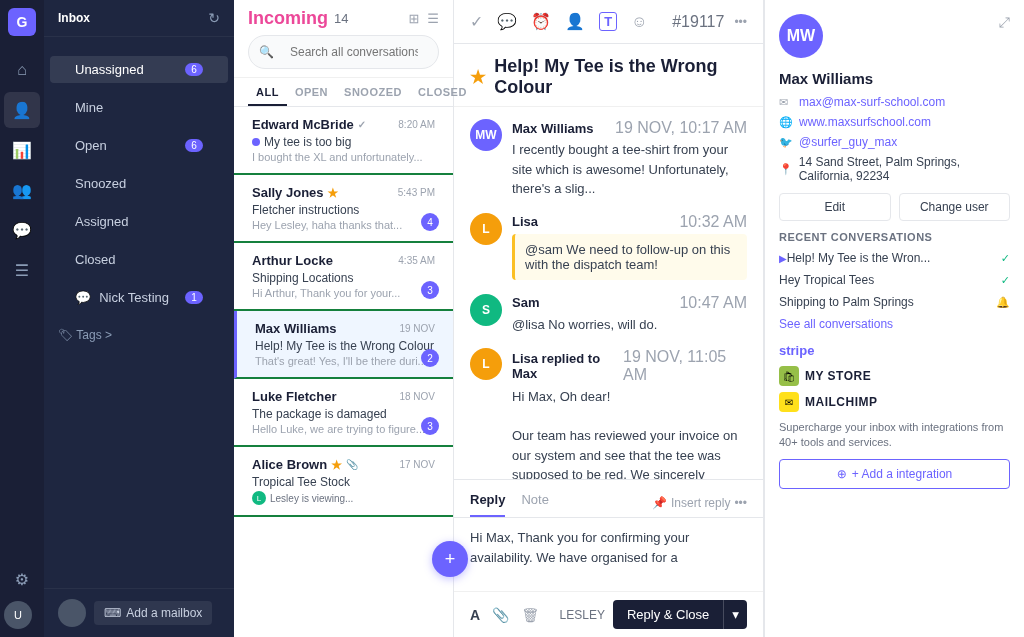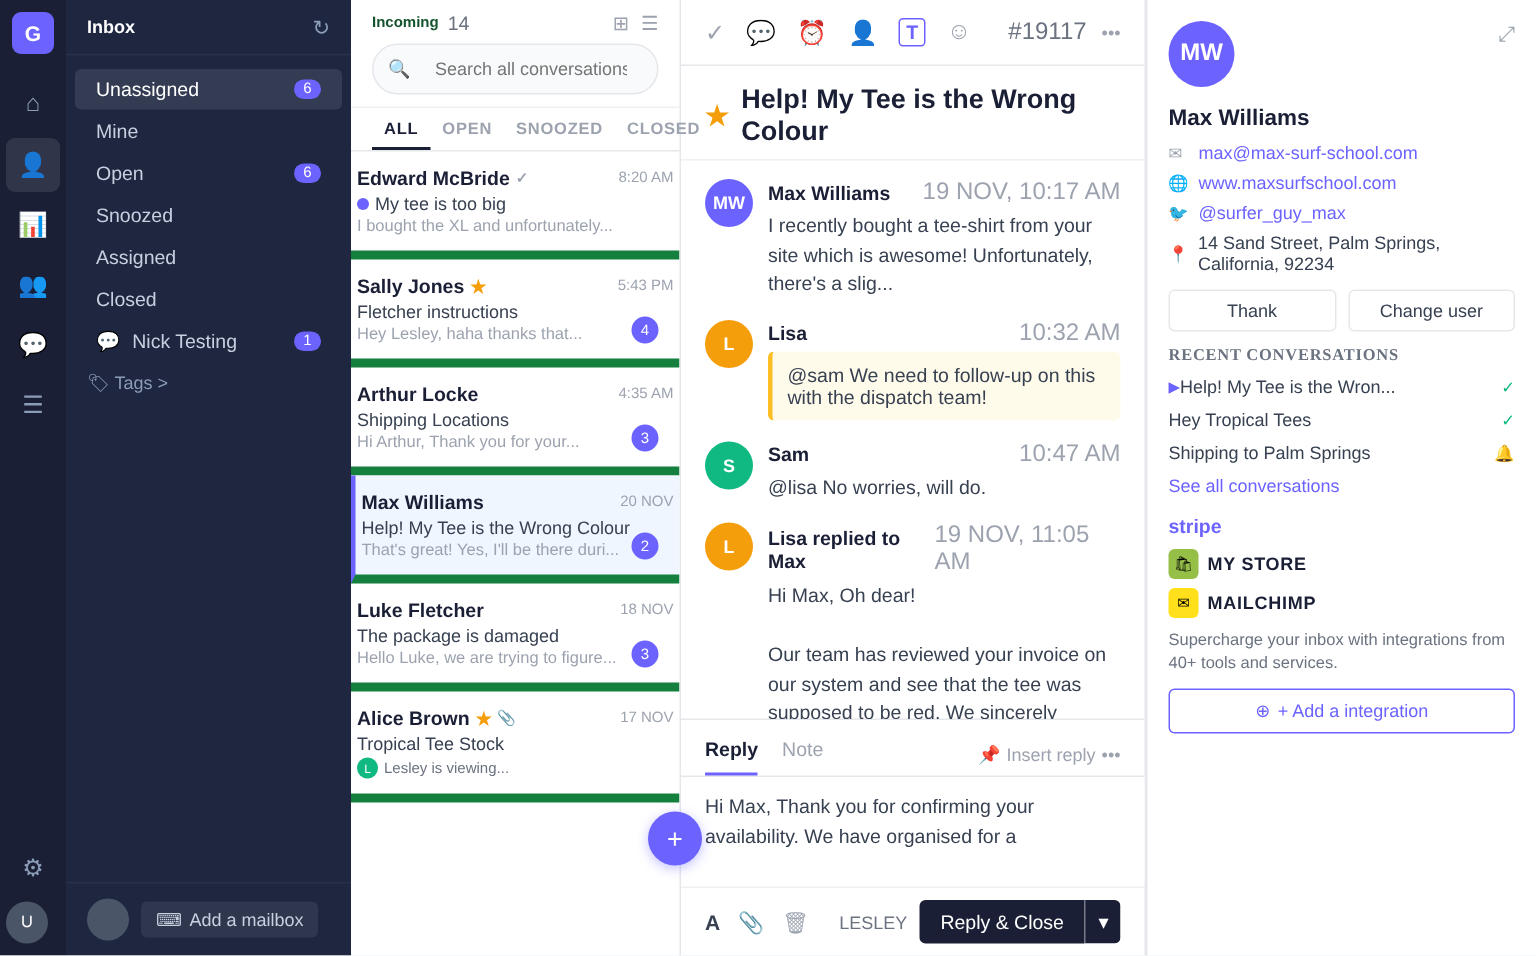--- a/index.html
+++ b/index.html
@@ -40,21 +40,21 @@
     .sidebar-header {
       padding: 10px 14px;
       display: flex; align-items: center; justify-content: space-between;
       border-bottom: 1px solid rgba(255,255,255,0.05);
     }
     .sidebar-title { color: white; font-size: 12px; font-weight: 600; }
     .sidebar-refresh { color: #8b9cb6; cursor: pointer; font-size: 14px; }
     .sidebar-items { padding: 8px 0; flex: 1; overflow-y: auto; }
     .sidebar-item {
       display: flex; align-items: center; justify-content: space-between;
-      padding: 6px 14px; cursor: pointer; border-radius: 4px; margin: 1px 6px;
+      padding: 6px 25px; cursor: pointer; border-radius: 4px; margin: 11px 6px;
     }
     .sidebar-item.active { background: rgba(255,255,255,0.1); }
     .sidebar-item-left { display: flex; align-items: center; gap: 8px; }
     .sidebar-item-label { font-size: 13px; }
     .sidebar-item.active .sidebar-item-label { color: white; font-weight: 500; }
     .sidebar-badge {
       background: #6c63ff; color: white; font-size: 10px;
       padding: 1px 6px; border-radius: 10px; min-width: 18px; text-align: center;
     }
     .sidebar-item-icon { font-size: 13px; color: #8b9cb6; }
@@ -87,21 +87,21 @@
       text-transform: uppercase; letter-spacing: 0.5px;
     }
     .inbox-tab.active { color: #1a1f36; border-bottom-color: #1a1f36; }
     .search-input {
       width: 100%; padding: 5px 10px; border: 1px solid #e5e7eb;
       border-radius: 20px; font-size: 12px; color: #6b7280; background: #f9fafb;
       outline: none;
     }
     .conversation-list { flex: 1; overflow-y: auto; }
     .conv-item {
-      padding: 10px 4px; border-bottom: 6px solid #15803d;
+      padding: 10px 18px; border-bottom: 2px solid #15803d;
       cursor: pointer; position: relative;
     }
     .conv-item.active { background: #eff6ff; border-left: 3px solid #6c63ff; }
     .conv-item-header { display: flex; align-items: center; justify-content: space-between; margin-bottom: 3px; }
     .conv-name { font-size: 13px; font-weight: 600; color: #1a1f36; display: flex; align-items: center; gap: 4px; }
     .conv-time { font-size: 10px; color: #9ca3af; }
     .conv-subject { font-size: 12px; color: #374151; font-weight: 500; margin-bottom: 2px; display: flex; align-items: center; gap: 4px; }
     .conv-preview { font-size: 11px; color: #9ca3af; white-space: nowrap; overflow: hidden; text-overflow: ellipsis; }
     .conv-badge {
       position: absolute; right: 14px; bottom: 10px;
@@ -200,21 +200,21 @@
     .contact-expand-btn { color: #9ca3af; cursor: pointer; font-size: 14px; }
     .contact-name { font-size: 15px; font-weight: 700; color: #1a1f36; margin-bottom: 8px; }
     .contact-info-item { display: flex; align-items: center; gap: 6px; margin-bottom: 6px; color: #374151; font-size: 12px; }
     .contact-info-icon { color: #9ca3af; font-size: 11px; width: 14px; }
     .contact-link { color: #6c63ff; text-decoration: none; font-size: 12px; }
     .contact-actions { display: flex; gap: 8px; margin: 10px 0; }
     .contact-btn {
       flex: 1; padding: 6px 10px; border: 1px solid #e5e7eb; background: white;
       border-radius: 4px; font-size: 12px; cursor: pointer; color: #374151; text-align: center;
     }
-    .section-title { font-size: 11px; font-weight: 700; color: #6b7280; text-transform: uppercase; letter-spacing: 0.5px; margin: 8px 0 8px; font-family: Liberation Serif, serif; }
+    .section-title { font-size: 11px; font-weight: 700; color: #6b7280; text-transform: uppercase; letter-spacing: 0.5px; margin: 8px 0 8px; }
     .recent-conv-item { display: flex; align-items: center; justify-content: space-between; margin-bottom: 8px; cursor: pointer; }
     .recent-conv-arrow { color: #6c63ff; font-size: 10px; }
     .recent-conv-text { font-size: 12px; color: #374151; flex: 1; }
     .see-all-link { color: #6c63ff; font-size: 12px; cursor: pointer; display: block; margin-bottom: 12px; }
     .stripe-logo { color: #6c63ff; font-size: 13px; font-weight: 700; margin-bottom: 8px; }
     .integration-item { display: flex; align-items: center; gap: 6px; margin-bottom: 6px; }
     .integration-icon { width: 20px; height: 20px; border-radius: 4px; display: flex; align-items: center; justify-content: center; font-size: 10px; }
     .integration-name { font-size: 12px; font-weight: 600; color: #1a1f36; text-transform: uppercase; letter-spacing: 0.5px; }
     .integration-promo { font-size: 11px; color: #6b7280; margin: 8px 0; line-height: 1.4; }
     .add-integration-btn {
@@ -286,21 +286,21 @@
       <span>⌨</span>
       <span>Add a mailbox</span>
     </button>
   </div>
 </div>
 
 <div class="inbox-list" style="position:relative;">
   <div style="padding: 8px 14px 4px; border-bottom: 1px solid #f0f0f0;">
     <div style="display:flex; align-items:center; justify-content:space-between; margin-bottom:6px;">
       <div style="display:flex; align-items:center; gap:6px;">
-        <span style="font-size:10px; font-weight:700; color:#14532d;">Incoming</span>
+        <span style="font-size:18px; font-weight:700; color:#ec4899;">Incoming</span>
         <span style="color:#6b7280; font-size:13px;">14</span>
       </div>
       <div style="display:flex; gap:8px; color:#9ca3af; font-size:13px;">
         <span>⊞</span>
         <span>☰</span>
       </div>
     </div>
     <div style="background:#f9fafb; border:1px solid #e5e7eb; border-radius:20px; display:flex; align-items:center; padding:4px 10px; gap:6px; margin-bottom:4px;">
       <span style="color:#9ca3af; font-size:12px;">🔍</span>
       <input class="search-input" style="border: none; background: transparent; flex: 1 1 0%; font-size: 12px; color: rgb(107, 114, 128); outline: none;" placeholder="Search all conversations...">
@@ -347,21 +347,21 @@
         <span class="conv-time">4:35 AM</span>
       </div>
       <div class="conv-subject">Shipping Locations</div>
       <div class="conv-preview">Hi Arthur, Thank you for your...</div>
       <div class="conv-badge">3</div>
     </div>
 
     <div class="conv-item active">
       <div class="conv-item-header">
         <div class="conv-name">Max Williams</div>
-        <span class="conv-time">20 NOV</span>
+        <span class="conv-time">19 NOV</span>
       </div>
       <div class="conv-subject">Help! My Tee is the Wrong Colour</div>
       <div class="conv-preview">That's great! Yes, I'll be there duri...</div>
       <div class="conv-badge">2</div>
     </div>
 
     <div class="conv-item">
       <div class="conv-item-header">
         <div class="conv-name">Luke Fletcher</div>
         <span class="conv-time">18 NOV</span>
@@ -504,21 +504,21 @@
   </div>
   <div class="contact-info-item">
     <span class="contact-info-icon">🐦</span>
     <span class="contact-link">@surfer_guy_max</span>
   </div>
   <div class="contact-info-item">
     <span class="contact-info-icon">📍</span>
     <span style="color:#374151; font-size:12px;">14 Sand Street, Palm Springs, California, 92234</span>
   </div>
   <div class="contact-actions">
-    <button class="contact-btn">Thank</button>
+    <button class="contact-btn">Edit</button>
     <button class="contact-btn">Change user</button>
   </div>
 
   <div class="section-title">RECENT CONVERSATIONS</div>
 
   <div class="recent-conv-item">
     <span class="recent-conv-arrow">▶</span>
     <span class="recent-conv-text">Help! My Tee is the Wron...</span>
     <span style="color:#10b981; font-size:11px;">✓</span>
   </div>

